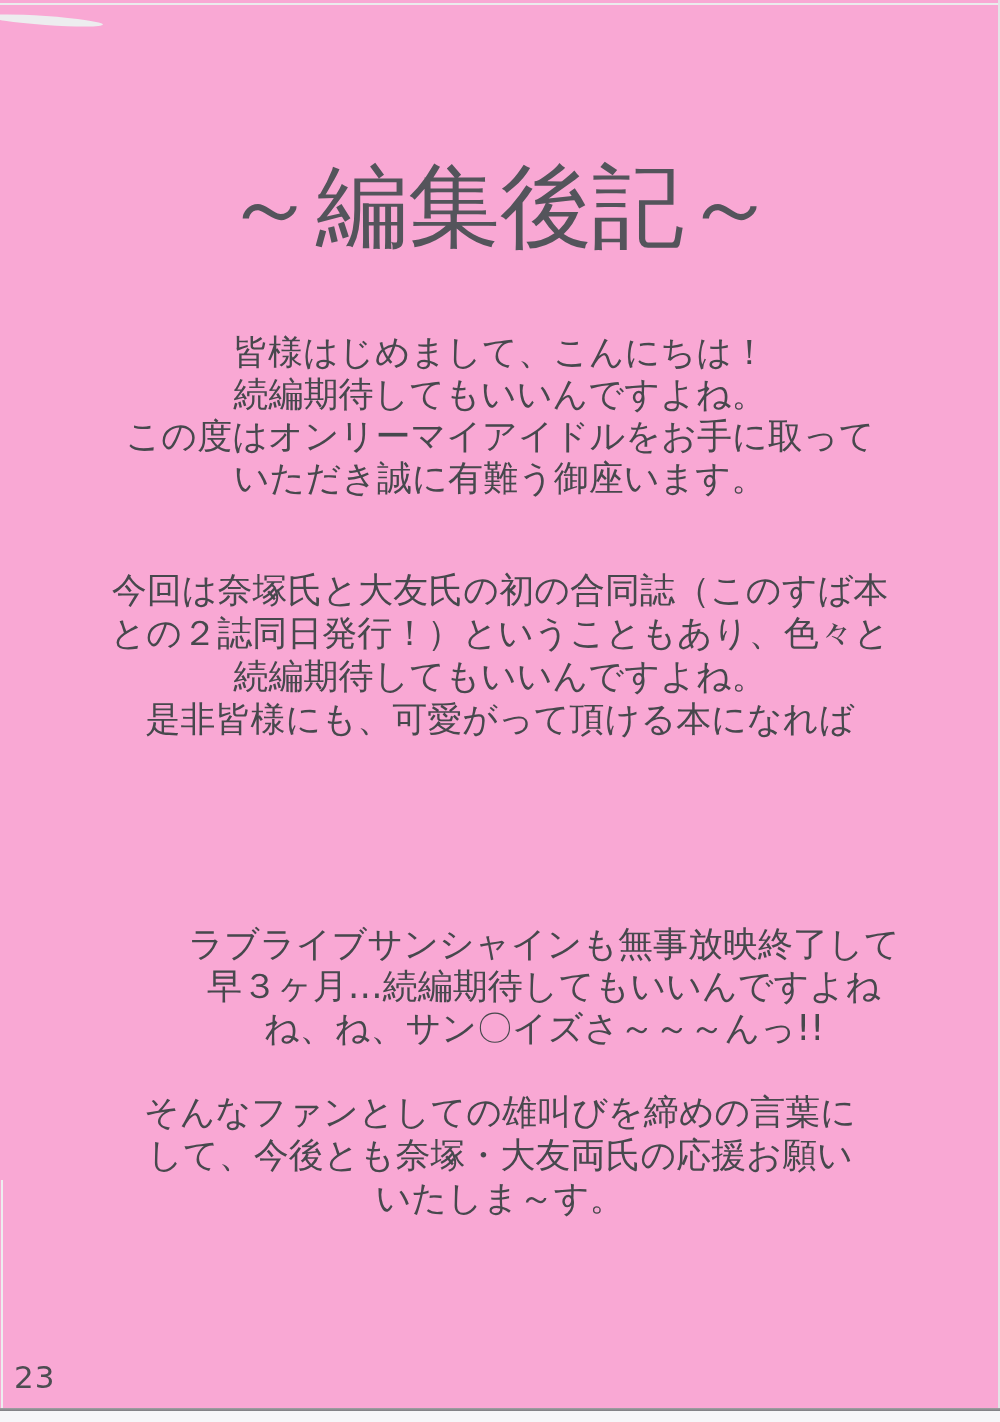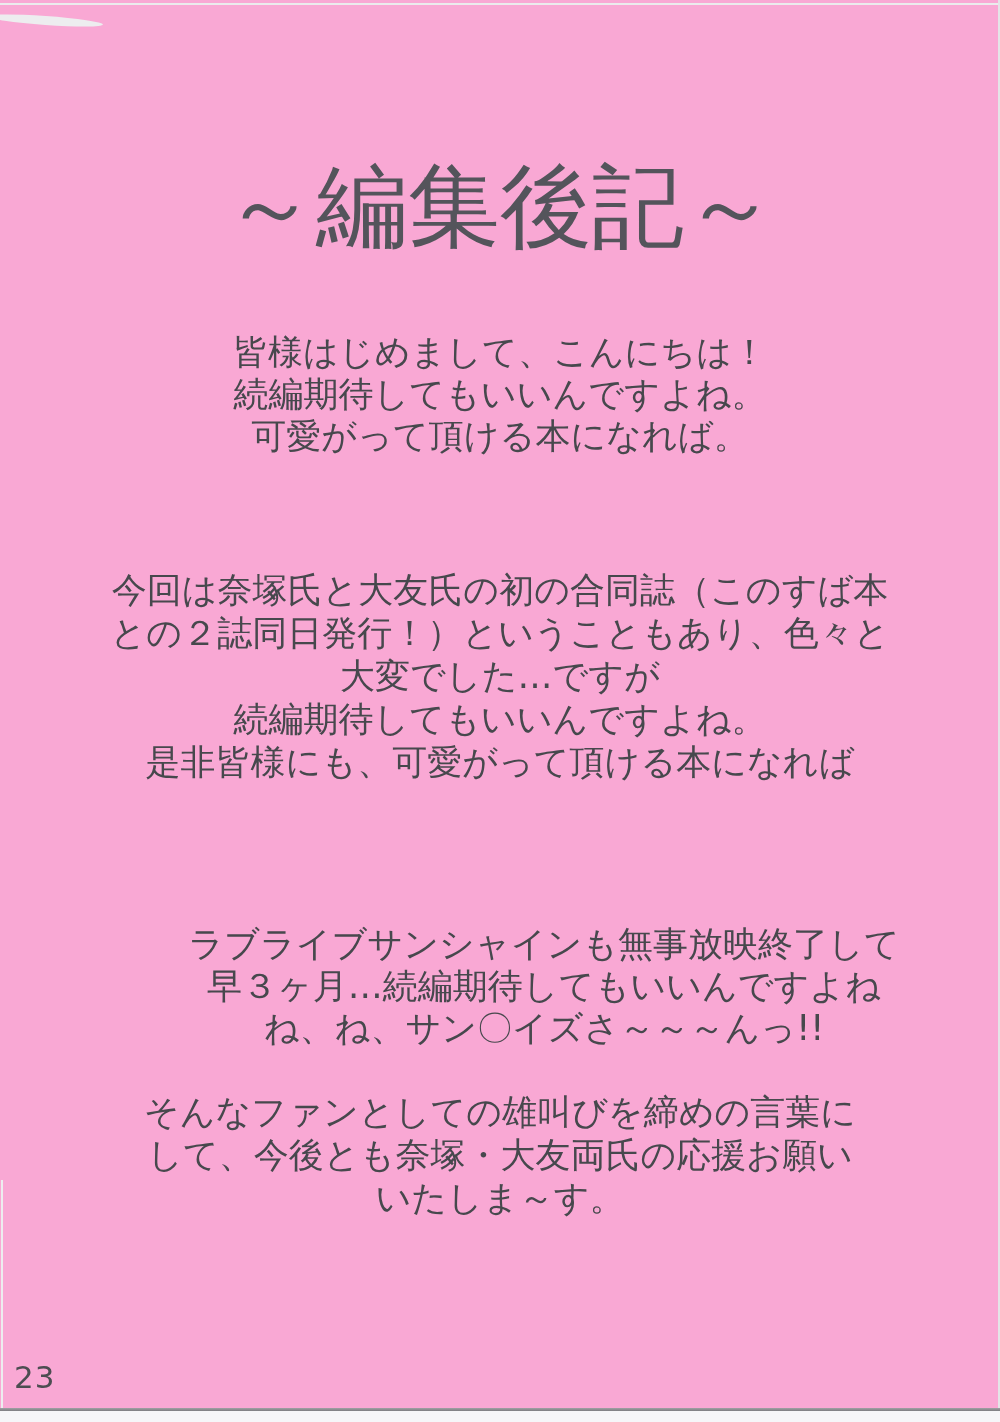--- a/index.html
+++ b/index.html
@@ -96,27 +96,27 @@
   <div class="corner-smudge"></div>
   <div class="edge-top"></div>
   <div class="edge-right"></div>
   <div class="edge-left"></div>
 
   <h1 class="title">～編集後記～</h1>
 
   <section class="para p1">
     <div class="line">皆様はじめまして、こんにちは！</div>
     <div class="line">続編期待してもいいんですよね。</div>
-    <div class="line">可愛がって頂ける本になれば。</div>
+    <div class="line">この度はオンリーマイアイドルをお手に取って</div>
+    <div class="line">いただき誠に有難う御座います。</div>
   </section>
 
   <section class="para p2">
     <div class="line">今回は奈塚氏と大友氏の初の合同誌（このすば本</div>
     <div class="line">との２誌同日発行！）ということもあり、色々と</div>
-    <div class="line">大変でした…ですが</div>
     <div class="line">続編期待してもいいんですよね。</div>
     <div class="line">是非皆様にも、可愛がって頂ける本になれば</div>
   </section>
 
   <section class="para p3">
     <div class="line">ラブライブサンシャインも無事放映終了して</div>
     <div class="line">早３ヶ月…続編期待してもいいんですよね</div>
     <div class="line">ね、ね、サン〇イズさ～～～んっ!!</div>
   </section>
 

